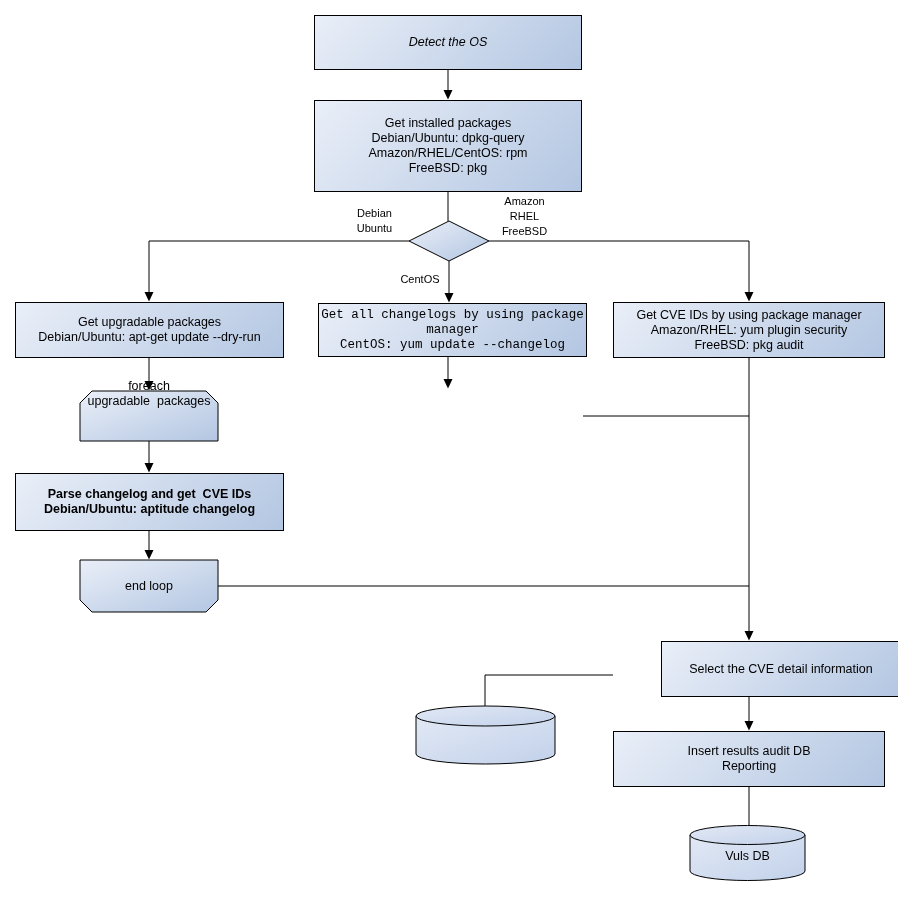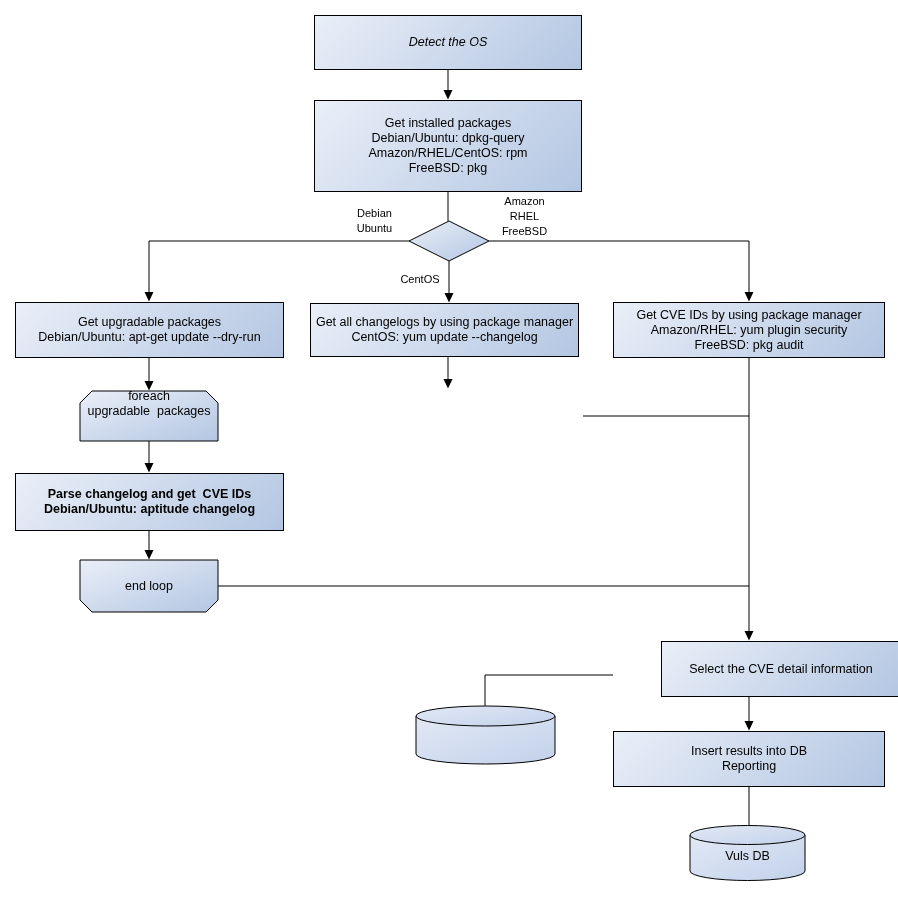--- a/index.html
+++ b/index.html
@@ -131,34 +131,34 @@
 Debian/Ubuntu: dpkg-query
 Amazon/RHEL/CentOS: rpm
 FreeBSD: pkg</div>
 
   <div class="node" style="left:15px;  top:302px; width:269px; height:56px;">Get upgradable packages
 Debian/Ubuntu: apt-get update --dry-run</div>
 
   <div class="node" style="left:15px;  top:473px; width:269px; height:58px;font-weight:bold;">Parse changelog and get  CVE IDs
 Debian/Ubuntu: aptitude changelog</div>
 
-  <div class="node" style="left:310px; top:303px; width:269px; height:54px;">Get all changelogs by using package manager
+  <div class="node" style="left:318px; top:303px; width:269px; height:54px;font-family:Liberation Mono, monospace;">Get all changelogs by using package manager
 CentOS: yum update --changelog</div>
 
 
   <div class="node" style="left:613px; top:302px; width:272px; height:56px;">Get CVE IDs by using package manager
 Amazon/RHEL: yum plugin security
 FreeBSD: pkg audit</div>
 
   <div class="node" style="left:613px; top:641px; width:240px; height:56px;margin-left:48px;">Select the CVE detail information</div>
 
-  <div class="node" style="left:613px; top:731px; width:272px; height:56px;">Insert results into DB
+  <div class="node" style="left:613px; top:731px; width:272px; height:56px;">Insert results audit DB
 Reporting</div>
 
-  <div class="shape-label" style="left:80px; top:379px; width:138px; height:50px;border-radius:12px;">foreach
+  <div class="shape-label" style="left:80px; top:369px; width:138px; height:50px;border-radius:12px;">foreach
 upgradable  packages</div>
 
   <div class="shape-label" style="left:80px; top:560px; width:138px; height:52px;">end loop</div>
 
 
   <div class="shape-label" style="left:690px; top:830px; width:115px; height:52px;">Vuls DB</div>
 
   <div class="edge-label" style="left:346px; top:206px; width:57px;">Debian
 Ubuntu</div>
 

